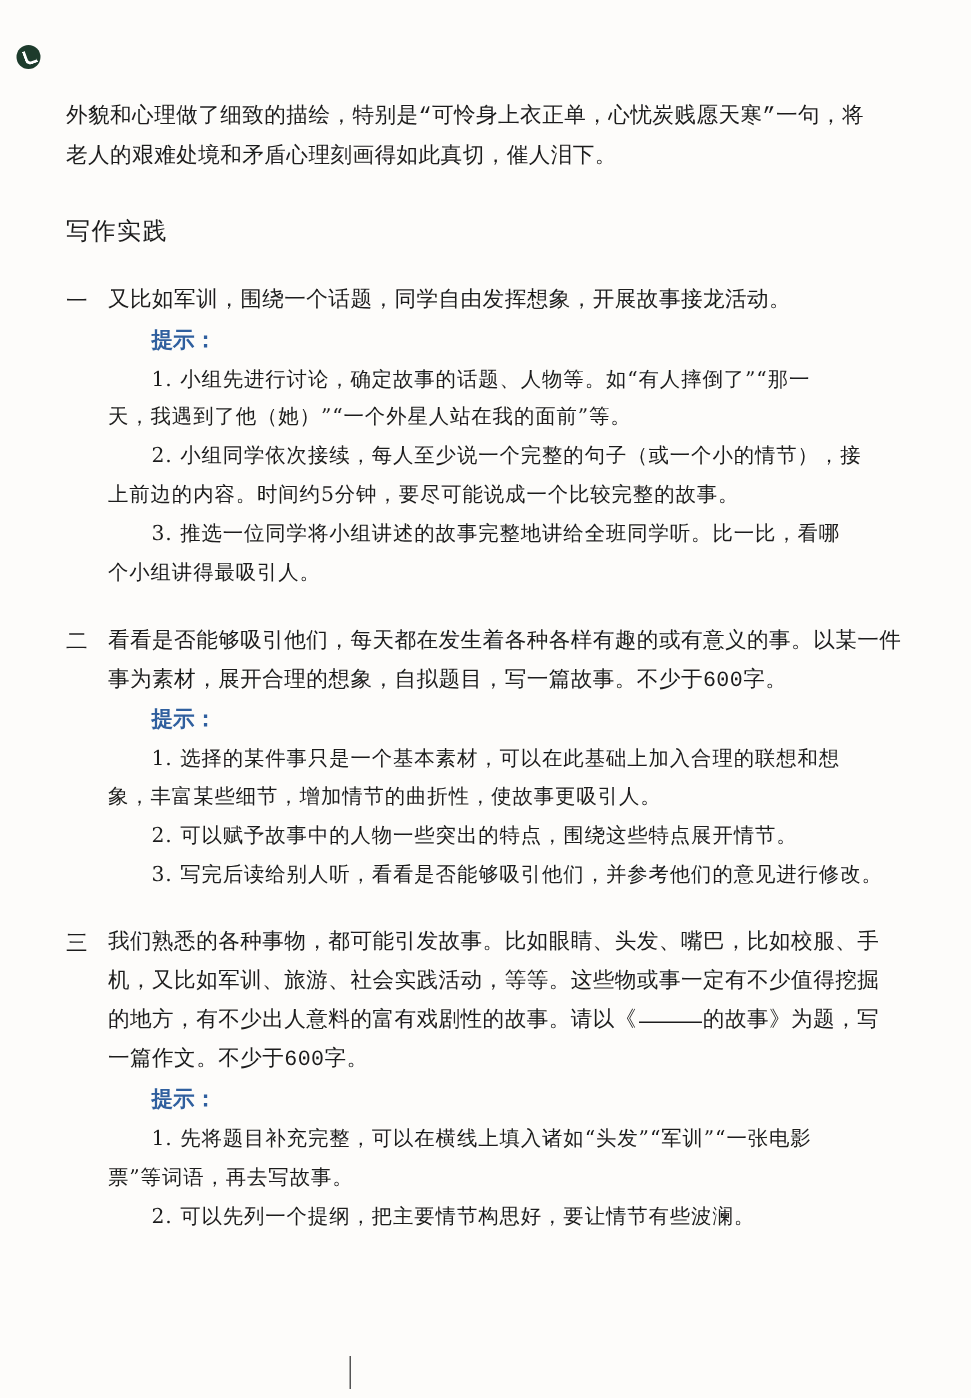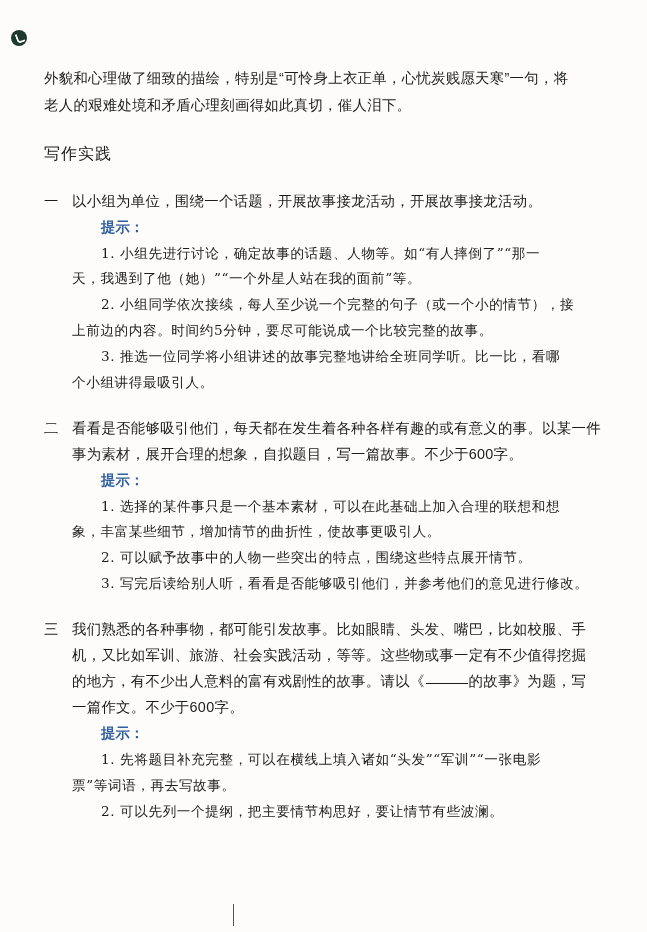--- a/index.html
+++ b/index.html
@@ -16,21 +16,21 @@
     border-radius: 50%; background: #1d3b2c;
   }
   .logo::after {
     content: ""; position: absolute; left: 5px; top: 3px; width: 6px; height: 8px;
     border-left: 2px solid #fff; border-bottom: 2px solid #fff; border-radius: 0 0 0 4px;
     transform: rotate(-20deg);
   }
   .line {
     position: absolute; left: 44px; font-size: 14.4px; line-height: 20px;
     white-space: nowrap; letter-spacing: 0.3px;
-    font-family: Liberation Sans, sans-serif;
+    font-family: Liberation Mono, monospace;
     text-align: center;
   }
   .ind { left: 72px; }
   .hint-label {
     position: absolute; left: 101px; font-size: 14.4px; line-height: 20px;
     color: #2f5f9e; font-weight: bold;
     font-family: "DejaVu Sans", "Liberation Sans", sans-serif;
   }
   .tip {
     position: absolute; font-size: 13.6px; line-height: 20px; white-space: nowrap;
@@ -61,21 +61,21 @@
 
 <div class="page">
   <div class="logo"></div>
 
   <div class="line" style="top:68px">外貌和心理做了细致的描绘，特别是“可怜身上衣正单，心忧炭贱愿天寒”一句，将</div>
   <div class="line" style="top:95px">老人的艰难处境和矛盾心理刻画得如此真切，催人泪下。</div>
 
   <div class="section-title">写作实践</div>
 
   <div class="num" style="top:191px">一</div>
-  <div class="line ind" style="top:191px">以小组为单位，围绕一个话题，开展故事接龙活动，开展故事接龙活动。</div>
+  <div class="line ind" style="top:191px">又比如军训，围绕一个话题，同学自由发挥想象，开展故事接龙活动。</div>
   <div class="hint-label" style="top:217px">提示：</div>
   <div class="tip first" style="top:243px">1. 小组先进行讨论，确定故事的话题、人物等。如“有人摔倒了”“那一</div>
   <div class="tip cont" style="top:268px">天，我遇到了他（她）”“一个外星人站在我的面前”等。</div>
   <div class="tip first" style="top:294px">2. 小组同学依次接续，每人至少说一个完整的句子（或一个小的情节），接</div>
   <div class="tip cont" style="top:320px">上前边的内容。时间约5分钟，要尽可能说成一个比较完整的故事。</div>
   <div class="tip first" style="top:346px">3. 推选一位同学将小组讲述的故事完整地讲给全班同学听。比一比，看哪</div>
   <div class="tip cont" style="top:372px">个小组讲得最吸引人。</div>
 
   <div class="num" style="top:418px">二</div>
   <div class="line ind" style="top:418px">看看是否能够吸引他们，每天都在发生着各种各样有趣的或有意义的事。以某一件</div>

